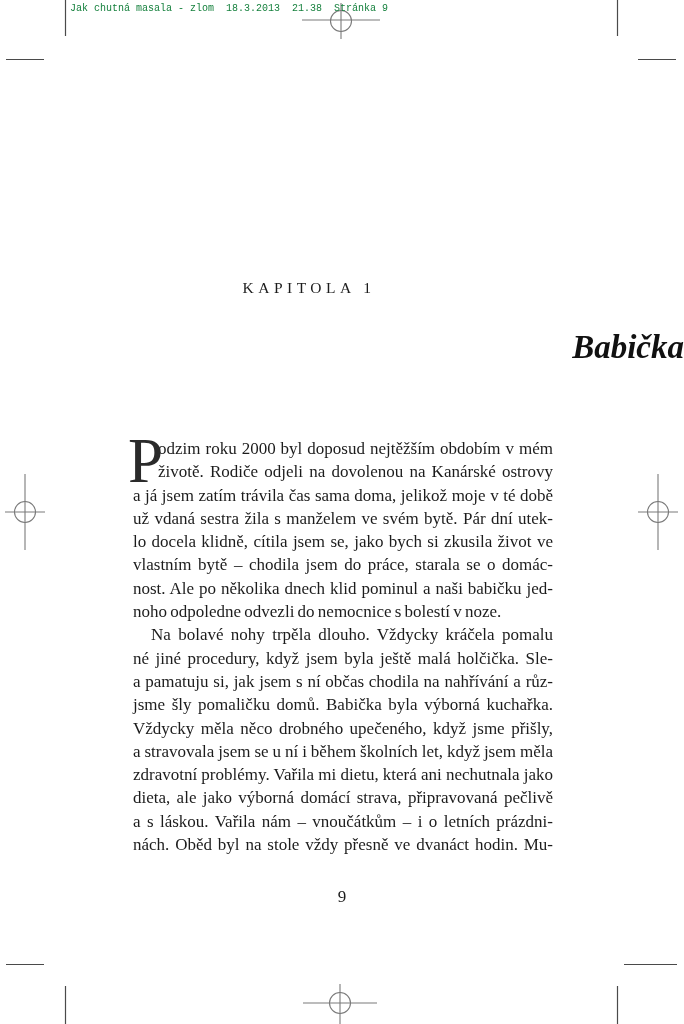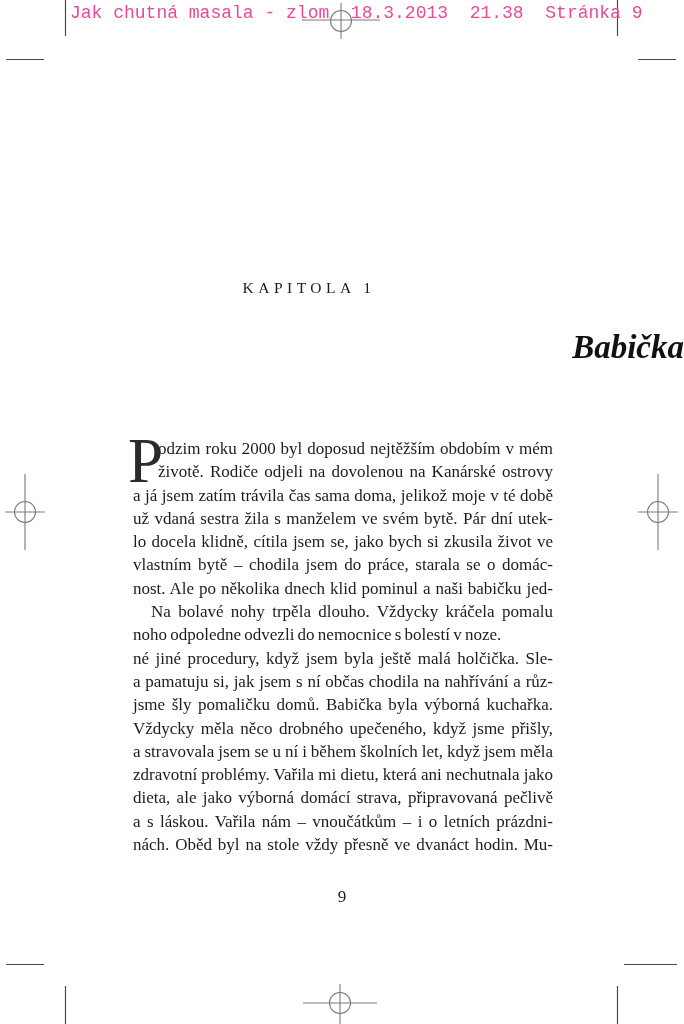--- a/index.html
+++ b/index.html
@@ -9,21 +9,21 @@
     background:#ffffff;
     overflow:hidden;
     font-family:"Liberation Serif", serif;
     color:#1c1c1c;
     margin:0 auto;
   }
   .marks{position:absolute;left:0;top:0;width:684px;height:1024px;pointer-events:none;}
   .proof-header{
     position:absolute;left:70px;top:3px;
     font-family:"Liberation Mono", monospace;
-    font-size:18px;color:#ec4899;
+    font-size:10px;color:#15803d;
     white-space:pre;letter-spacing:0;
   }
   .chapter-label{
     position:absolute;left:0;top:279px;width:618px;
     text-align:center;
     font-size:15.5px;letter-spacing:4.5px;
     color:#1c1c1c;
   }
   .chapter-title{
     position:absolute;left:0;top:329px;width:684px;margin:0;
@@ -105,22 +105,22 @@
 
   <div class="textblock">
     <span class="dropcap">P</span>
     <div class="line cap-indent">odzim roku 2000 byl doposud nejtěžším obdobím v mém</div>
     <div class="line cap-indent">životě. Rodiče odjeli na dovolenou na Kanárské ostrovy</div>
     <div class="line">a já jsem zatím trávila čas sama doma, jelikož moje v té době</div>
     <div class="line">už vdaná sestra žila s manželem ve svém bytě. Pár dní utek-</div>
     <div class="line">lo docela klidně, cítila jsem se, jako bych si zkusila život ve</div>
     <div class="line">vlastním bytě – chodila jsem do práce, starala se o domác-</div>
     <div class="line">nost. Ale po několika dnech klid pominul a naši babičku jed-</div>
+    <div class="line para-end">noho odpoledne odvezli do nemocnice s bolestí v noze.</div>
     <div class="line para-start">Na bolavé nohy trpěla dlouho. Vždycky kráčela pomalu</div>
-    <div class="line para-end">noho odpoledne odvezli do nemocnice s bolestí v noze.</div>
     <div class="line">né jiné procedury, když jsem byla ještě malá holčička. Sle-</div>
     <div class="line">a pamatuju si, jak jsem s ní občas chodila na nahřívání a růz-</div>
     <div class="line">jsme šly pomaličku domů. Babička byla výborná kuchařka.</div>
     <div class="line">Vždycky měla něco drobného upečeného, když jsme přišly,</div>
     <div class="line">a stravovala jsem se u ní i během školních let, když jsem měla</div>
     <div class="line">zdravotní problémy. Vařila mi dietu, která ani nechutnala jako</div>
     <div class="line">dieta, ale jako výborná domácí strava, připravovaná pečlivě</div>
     <div class="line">a s láskou. Vařila nám – vnoučátkům – i o letních prázdni-</div>
     <div class="line">nách. Oběd byl na stole vždy přesně ve dvanáct hodin. Mu-</div>
   </div>

